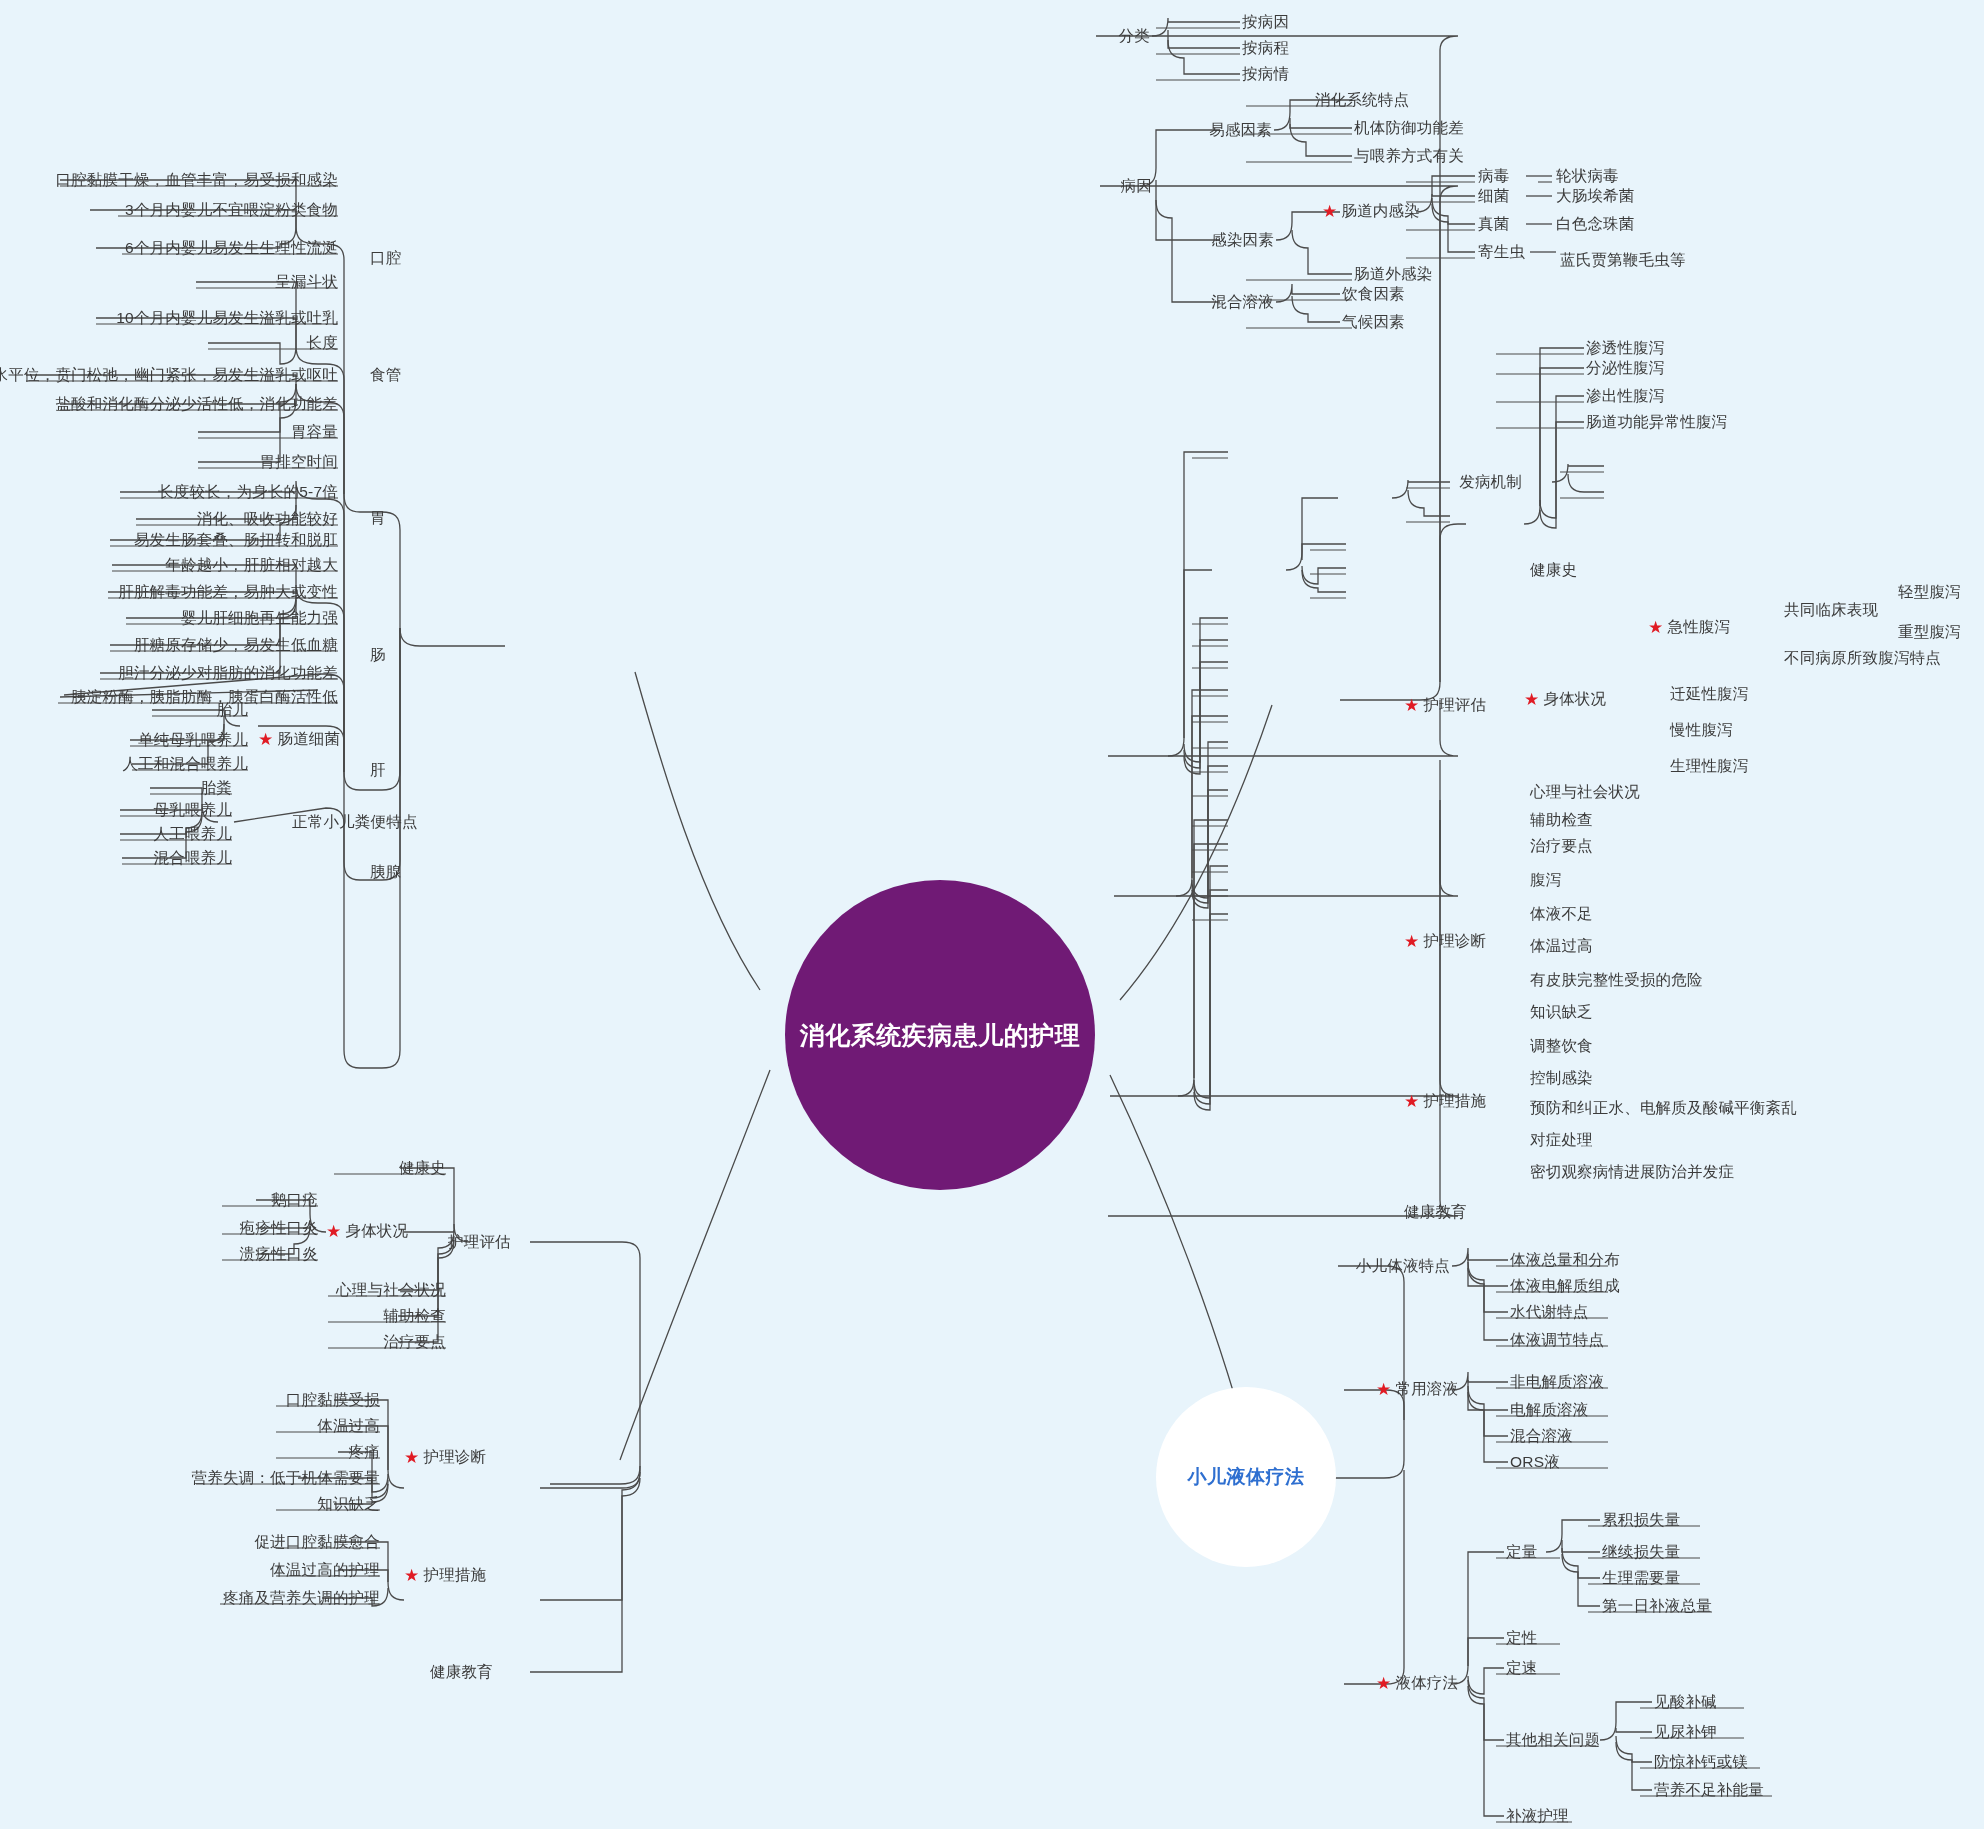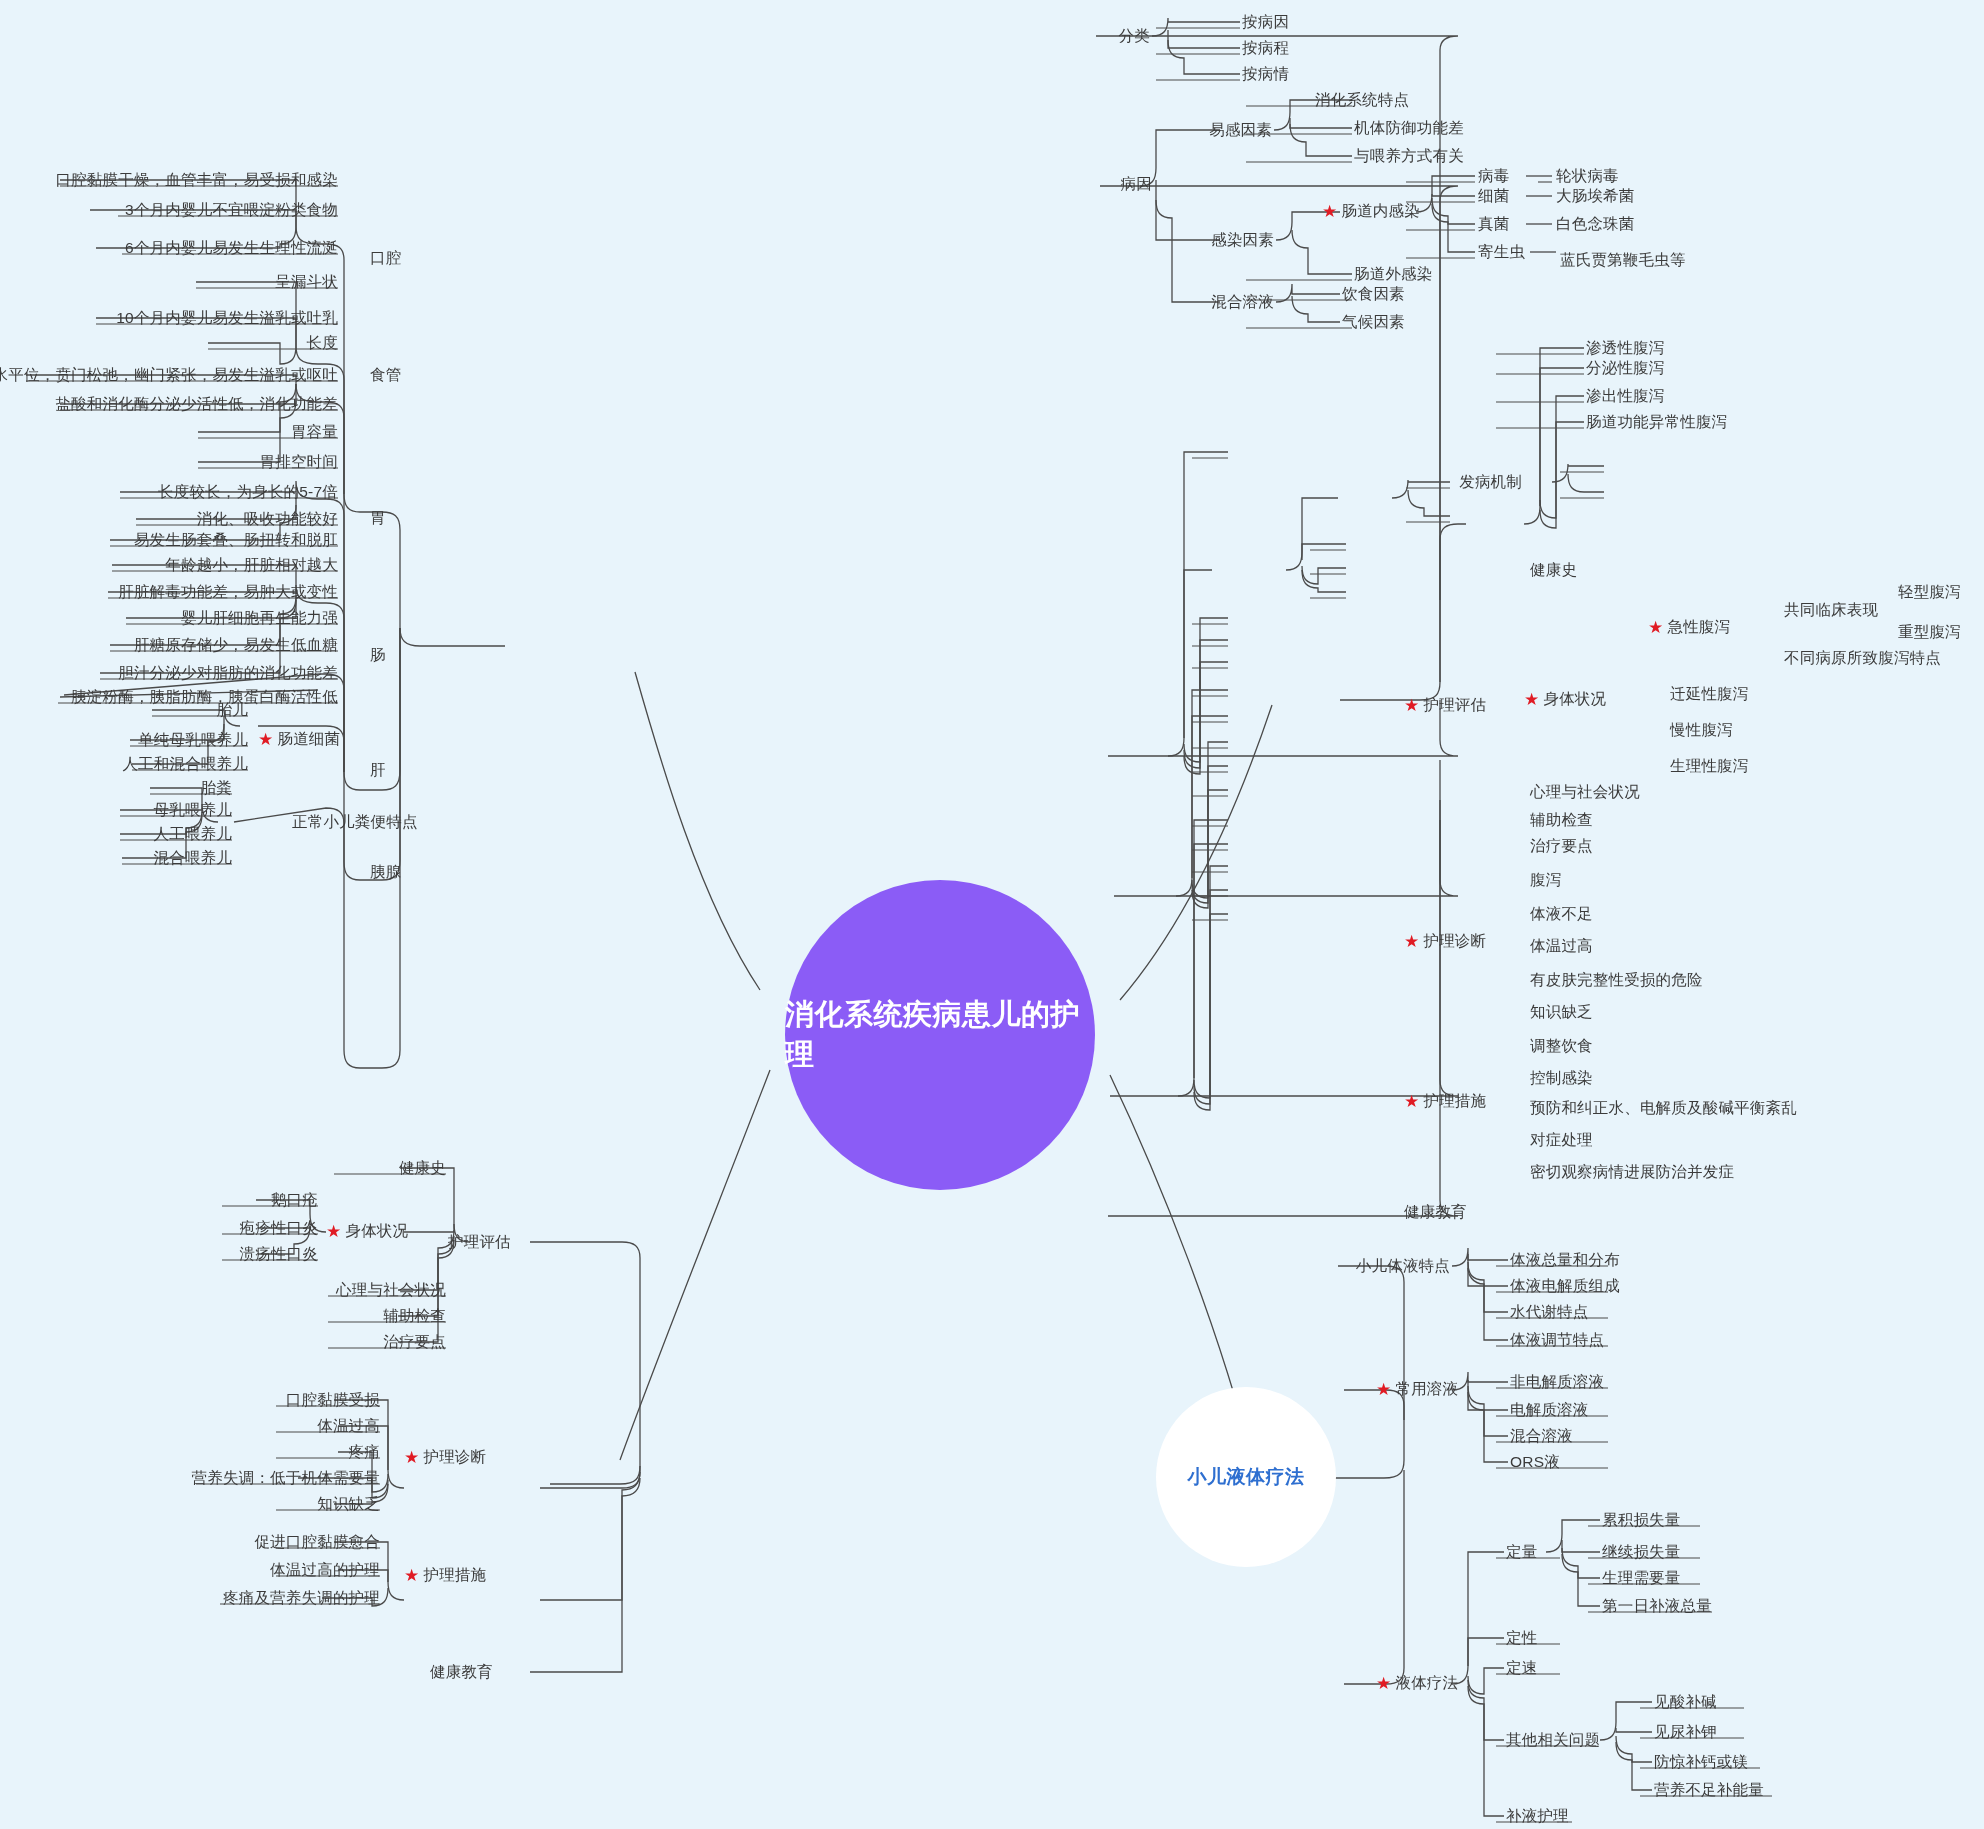--- a/index.html
+++ b/index.html
@@ -33,24 +33,24 @@
   .node.r { transform: translate(-100%, -50%); }
   .star {
     color: #e01b24;
     font-size: 17px;
     margin-right: 4px;
     vertical-align: -1px;
   }
   .center-node {
     position: absolute;
     border-radius: 50%;
-    background: #8b5cf6;
+    background: #701a75;
     color: #ffffff;
     font-weight: bold;
-    font-size: 29px;
+    font-size: 25px;
     display: flex;
     align-items: center;
     justify-content: center;
     transform: translate(-50%, -50%);
     letter-spacing: .5px;
   }
   .branch-node {
     position: absolute;
     border-radius: 50%;
     background: #ffffff;
@@ -408,21 +408,21 @@
   <div class="node r" style="left:232px; top:810px;"><span>母乳喂养儿</span></div>
   <div class="node r" style="left:232px; top:834px;"><span>人工喂养儿</span></div>
   <div class="node r" style="left:232px; top:858px;"><span>混合喂养儿</span></div>
   <div class="node" style="left:292px; top:822px;"><span>正常小儿粪便特点</span></div>
 
   <div class="node r" style="left:1150px; top:36px;"><span>分类</span></div>
   <div class="node" style="left:1242px; top:22px;"><span>按病因</span></div>
   <div class="node" style="left:1242px; top:48px;"><span>按病程</span></div>
   <div class="node" style="left:1242px; top:74px;"><span>按病情</span></div>
 
-  <div class="node r" style="left:1152px; top:186px;font-family:Liberation Mono, monospace;"><span>病因</span></div>
+  <div class="node r" style="left:1152px; top:186px;"><span>病因</span></div>
   <div class="node r" style="left:1272px; top:130px;"><span>易感因素</span></div>
   <div class="node" style="left:1299px; top:100px;margin-left:16px;"><span>消化系统特点</span></div>
   <div class="node" style="left:1354px; top:128px;"><span>机体防御功能差</span></div>
   <div class="node" style="left:1354px; top:156px;"><span>与喂养方式有关</span></div>
 
   <div class="node r" style="left:1274px; top:240px;"><span>感染因素</span></div>
   <div class="node" style="left:1322px; top:212px;"><span class="star">★</span><span>肠道内感染</span></div>
   <div class="node" style="left:1354px; top:274px;"><span>肠道外感染</span></div>
 
   <div class="node" style="left:1478px; top:176px;"><span>病毒</span></div>

